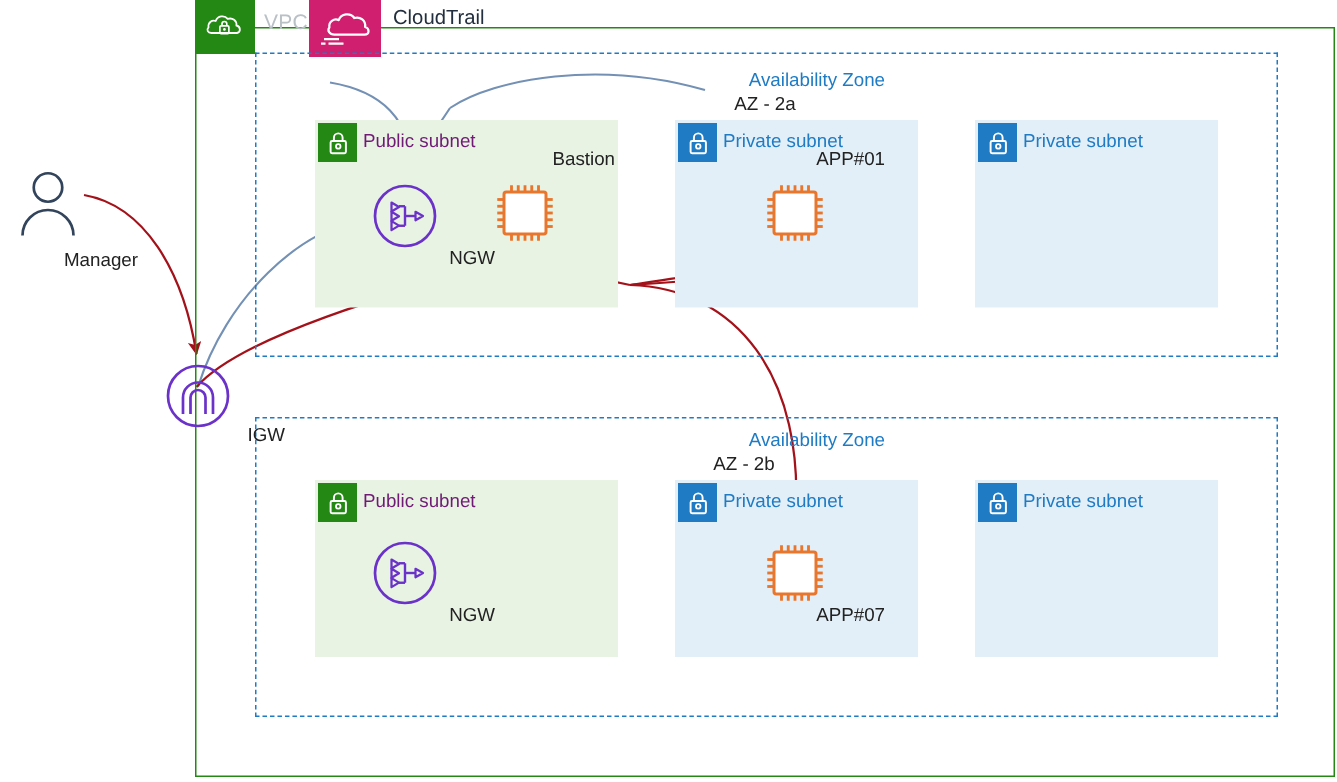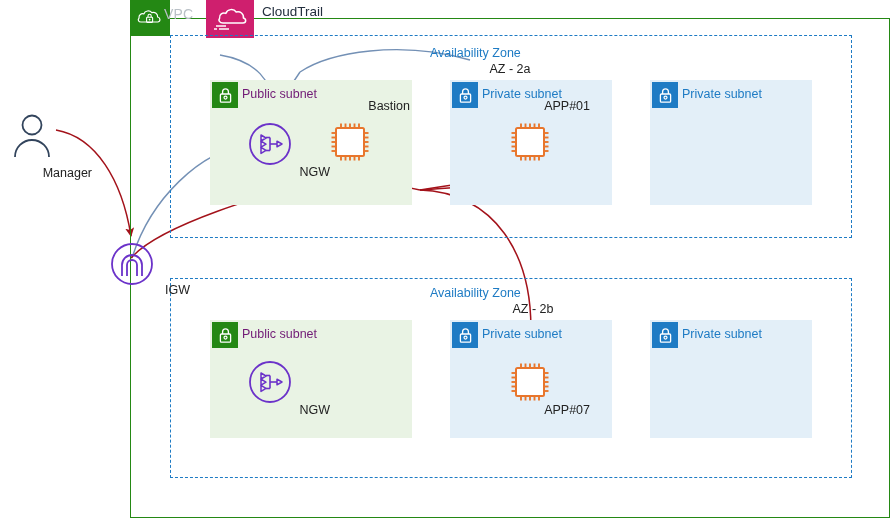--- a/index.html
+++ b/index.html
@@ -24,21 +24,21 @@
     box-sizing: border-box;
     background: transparent;
   }
   #vpc-badge {
     left: 130px; top: 0px;
     width: 40px; height: 36px;
     background: #248814;
     display: flex; align-items: center; justify-content: center;
   }
   #vpc-label {
-    left: 164px; top: 6px;
+    left: 176px; top: 6px;
     font-size: 14px; color: #b9c0c6; letter-spacing: .2px;
   }
 
   
   #cloudtrail-badge {
     left: 206px; top: 0px;
     width: 48px; height: 38px;
     background: #cf1f6e;
     display:flex; align-items:center; justify-content:center;
   }
@@ -51,30 +51,30 @@
   .az-box {
     border: 1.6px dashed #1e7bc4;
     box-sizing: border-box;
     background: transparent;
   }
   #az-a { left: 170px; top: 35px; width: 682px; height: 203px; }
   #az-b { left: 170px; top: 278px; width: 682px; height: 200px; }
 
   .az-title {
     font-size: 12.5px; color: #1e7bc4;
-    text-align: left; width: 160px;
+    text-align: right; width: 160px;
   }
   .az-sub {
     font-size: 12.5px; color: #222;
     text-align: center; width: 160px;
   }
   #az-a-title { left: 430px; top: 46px; }
   #az-a-sub   { left: 430px; top: 62px; }
   #az-b-title { left: 430px; top: 286px; }
-  #az-b-sub   { left: 453px; top: 302px; }
+  #az-b-sub   { left: 416px; top: 302px; }
 
   
   .subnet { box-sizing: border-box; }
   .subnet.public  { background: #e9f3e4; }
   .subnet.private { background: #e3eff8; }
 
   #sn-pub-a  { left: 210px; top: 80px;  width: 202px; height: 125px; }
   #sn-prv-a1 { left: 450px; top: 80px;  width: 162px; height: 125px; }
   #sn-prv-a2 { left: 650px; top: 80px;  width: 162px; height: 125px; }
   #sn-pub-b  { left: 210px; top: 320px; width: 202px; height: 118px; }

